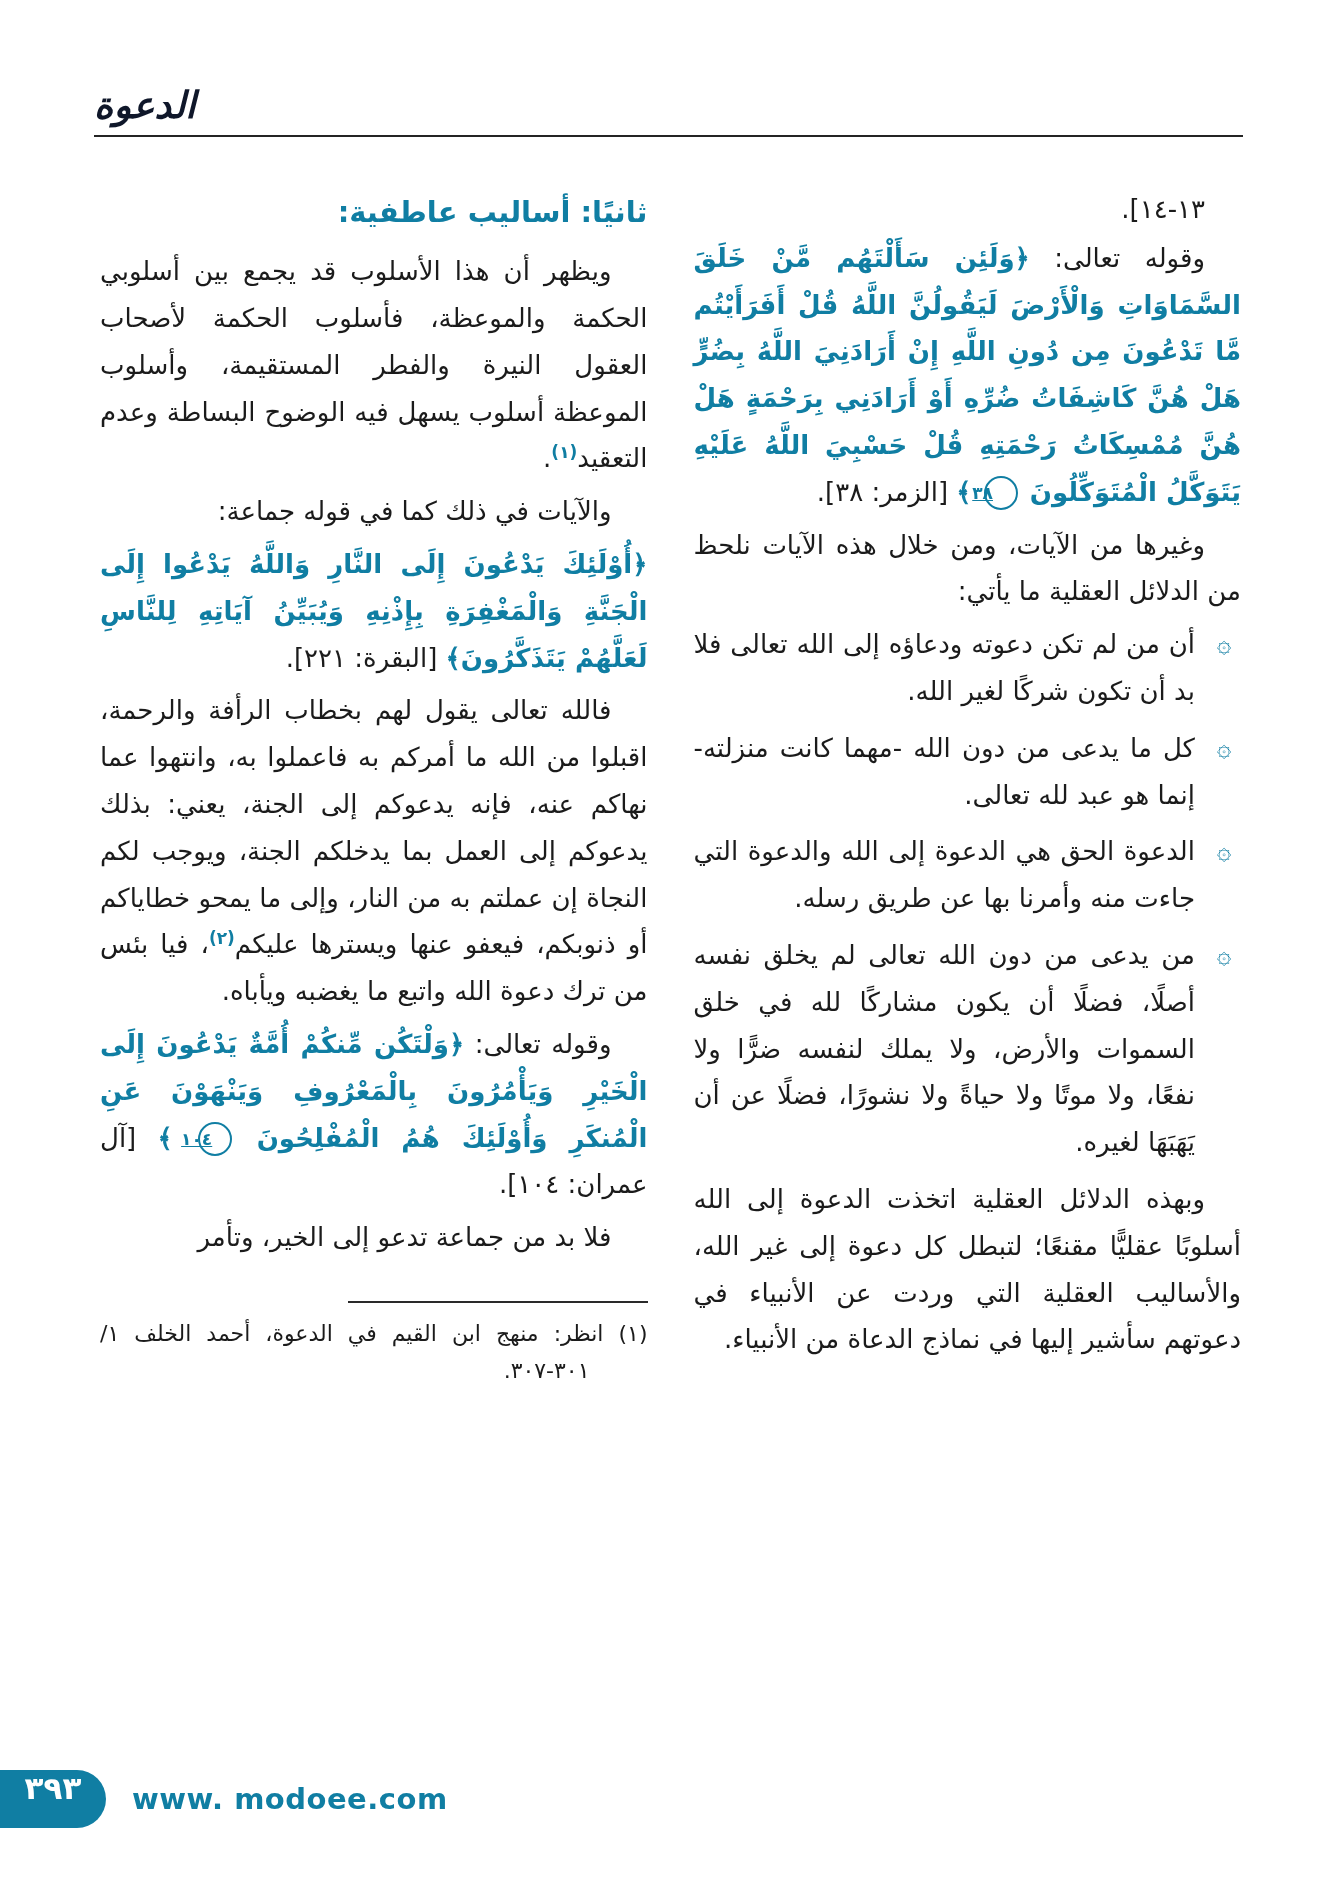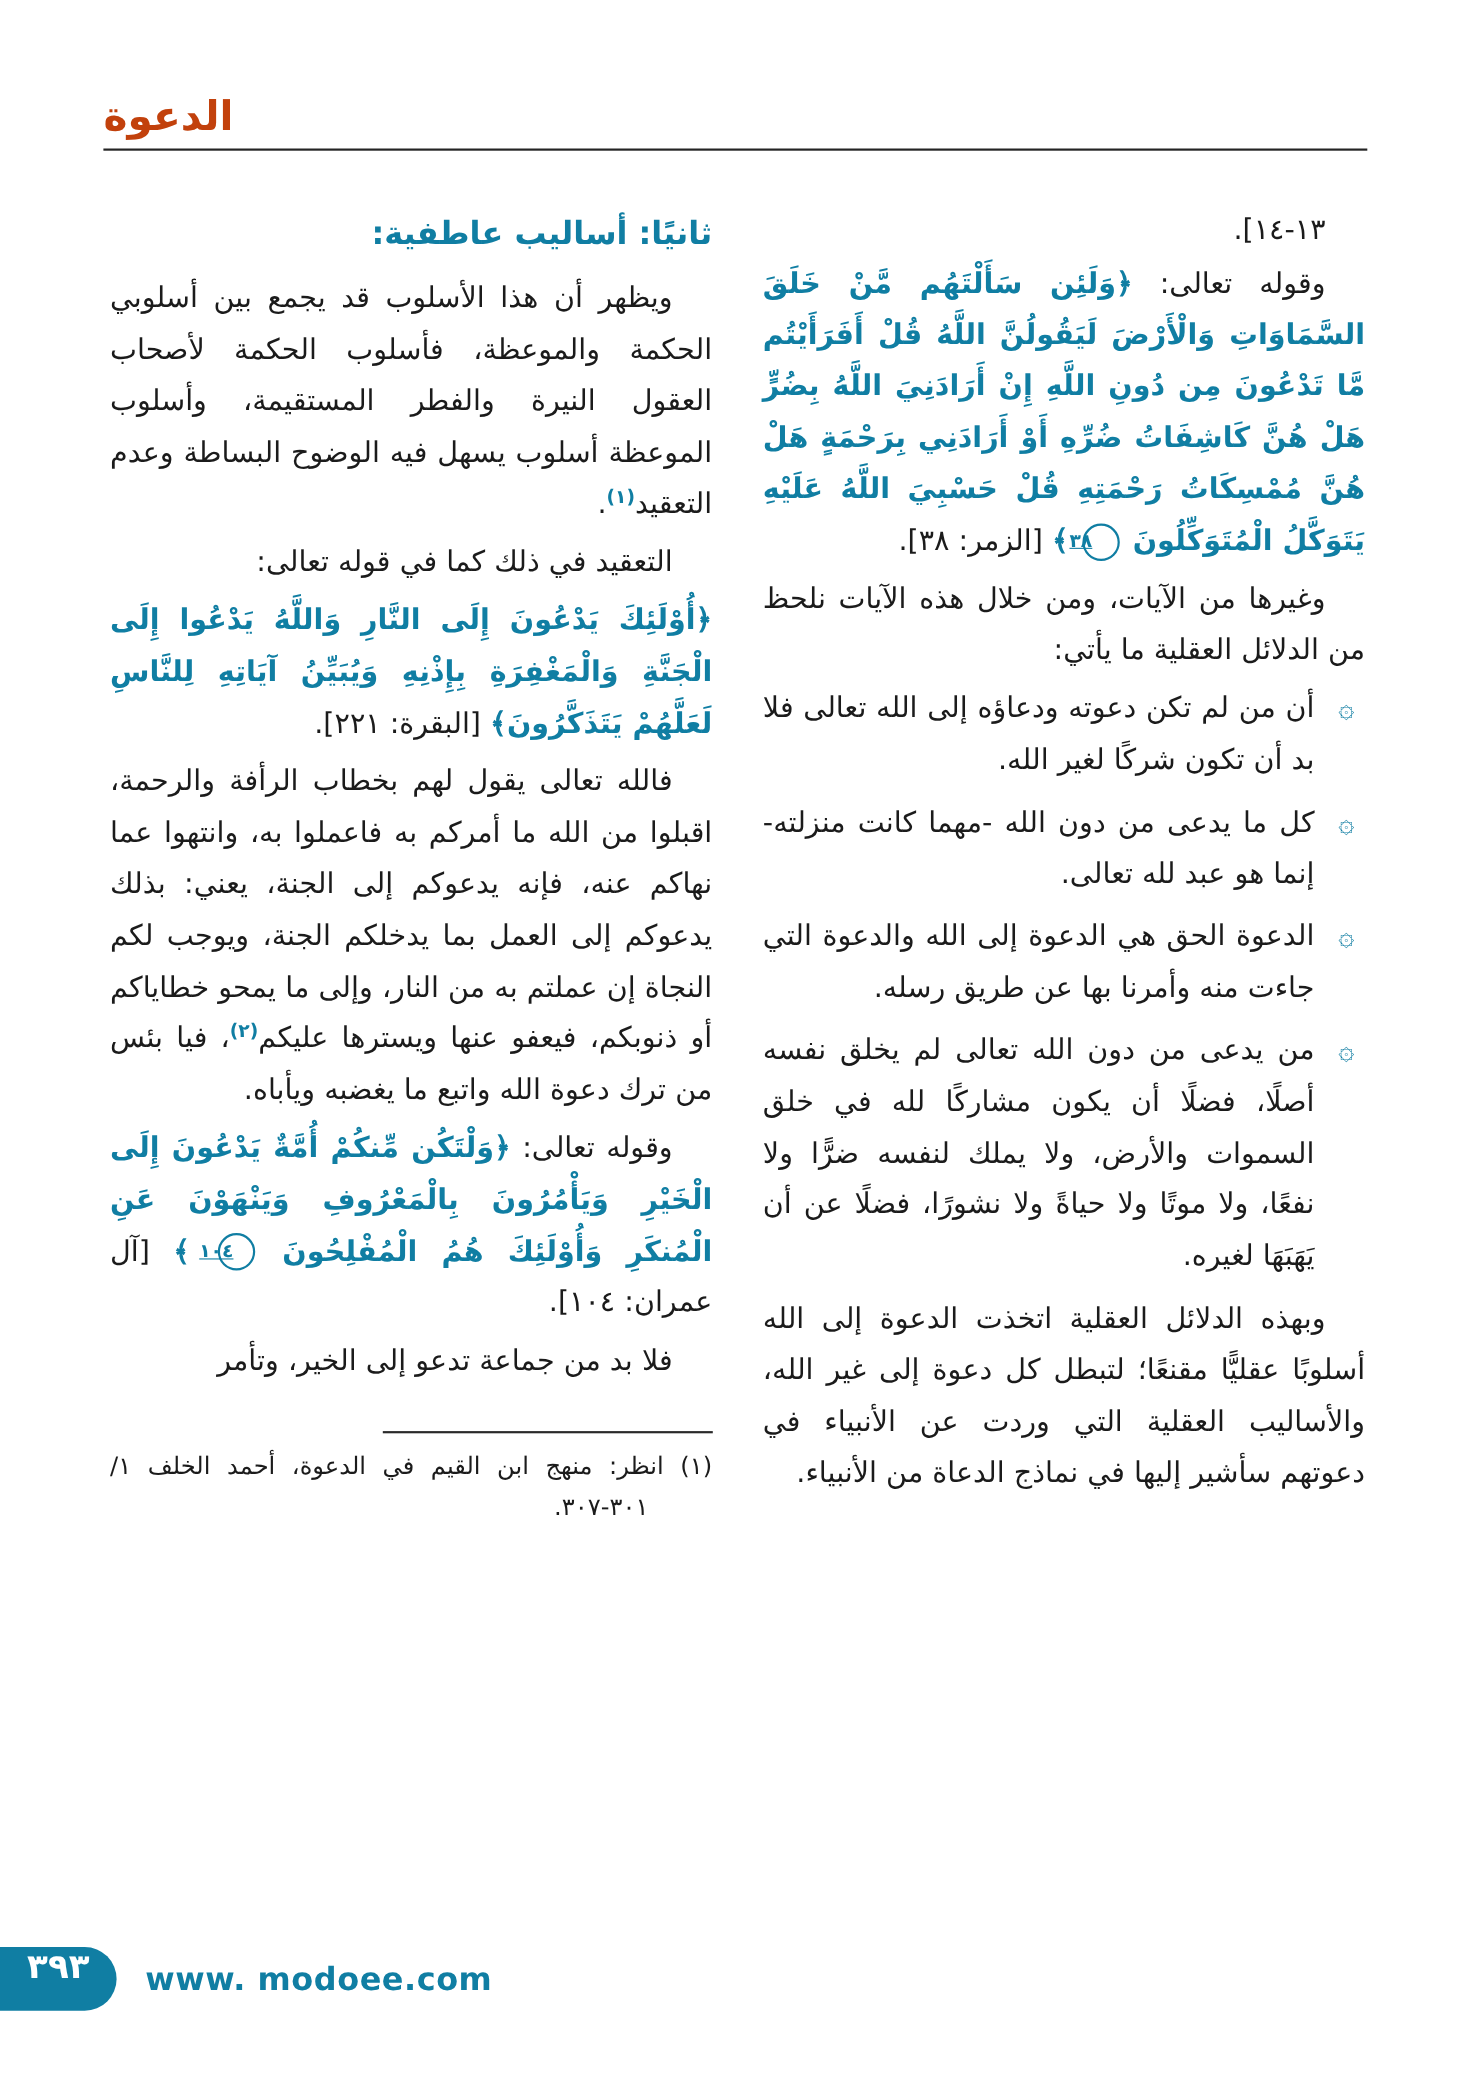--- a/index.html
+++ b/index.html
@@ -2,21 +2,21 @@
 <html lang="ar" dir="rtl"><head>
 <meta charset="utf-8">
 <style>
   * { margin:0; padding:0; box-sizing:border-box; }
   html, body { width:1339px; background:#ffffff; }
   body { font-family:"DejaVu Sans", sans-serif; color:#1b1b1b; }
   .page { position:relative; width:1339px; height:1890px; background:#ffffff; overflow:hidden; direction:rtl; }
 
   
   .page-header { position:absolute; top:84px; left:94px; right:96px; direction:ltr; text-align:left; }
-  .running-title { font-size:37px; font-weight:700; color:#c2410c; line-height:1.2; }
+  .running-title { font-size:37px; font-weight:700; color:#0f172a; line-height:1.2;font-style:italic; }
   .header-rule { margin-top:7px; border-top:2px solid #242424; }
 
   
   .columns { position:absolute; top:186px; right:98px; left:100px; display:flex; gap:46px; align-items:flex-start; }
   .col { flex:1 1 0; font-size:26px; line-height:1.8; text-align:justify; }
 
   .para { margin-bottom:6px; text-indent:36px; }
   .para.flush { text-indent:0; }
   .tail { margin-bottom:2px; }
 
@@ -91,21 +91,21 @@
       <p class="para">وبهذه الدلائل العقلية اتخذت الدعوة إلى الله أسلوبًا عقليًّا مقنعًا؛ لتبطل كل دعوة إلى غير الله، والأساليب العقلية التي وردت عن الأنبياء في دعوتهم سأشير إليها في نماذج الدعاة من الأنبياء.</p>
 
     </section>
 
     <section class="col">
 
       <h2 class="heading">ثانيًا: أساليب عاطفية:</h2>
 
       <p class="para"><span>ويظهر أن هذا الأسلوب قد يجمع بين أسلوبي الحكمة والموعظة، فأسلوب الحكمة لأصحاب العقول النيرة والفطر المستقيمة، وأسلوب الموعظة أسلوب يسهل فيه الوضوح البساطة وعدم التعقيد</span><span class="fnref">(١)</span><span>.</span></p>
 
-      <p class="para">التعقيد في ذلك كما في قوله تعالى:</p>
+      <p class="para">والآيات في ذلك كما في قوله جماعة:</p>
 
       <p class="para flush"><span class="verse"><span class="qmark">﴿</span><span>أُوْلَئِكَ يَدْعُونَ إِلَى النَّارِ وَاللَّهُ يَدْعُوا إِلَى الْجَنَّةِ وَالْمَغْفِرَةِ بِإِذْنِهِ وَيُبَيِّنُ آيَاتِهِ لِلنَّاسِ لَعَلَّهُمْ يَتَذَكَّرُونَ</span><span class="qmark">﴾</span></span> <span class="black">[البقرة: ٢٢١].</span></p>
 
       <p class="para"><span>فالله تعالى يقول لهم بخطاب الرأفة والرحمة، اقبلوا من الله ما أمركم به فاعملوا به، وانتهوا عما نهاكم عنه، فإنه يدعوكم إلى الجنة، يعني: بذلك يدعوكم إلى العمل بما يدخلكم الجنة، ويوجب لكم النجاة إن عملتم به من النار، وإلى ما يمحو خطاياكم أو ذنوبكم، فيعفو عنها ويسترها عليكم</span><span class="fnref">(٢)</span><span>، فيا بئس من ترك دعوة الله واتبع ما يغضبه ويأباه.</span></p>
 
       <p class="para"><span class="black">وقوله تعالى:</span> <span class="verse"><span class="qmark">﴿</span><span>وَلْتَكُن مِّنكُمْ أُمَّةٌ يَدْعُونَ إِلَى الْخَيْرِ وَيَأْمُرُونَ بِالْمَعْرُوفِ وَيَنْهَوْنَ عَنِ الْمُنكَرِ وَأُوْلَئِكَ هُمُ الْمُفْلِحُونَ</span> <span class="ayah-badge">١٠٤</span> <span class="qmark">﴾</span></span> <span class="black">[آل عمران: ١٠٤].</span></p>
 
       <p class="para">فلا بد من جماعة تدعو إلى الخير، وتأمر</p>
 
       <div class="footnotes">

